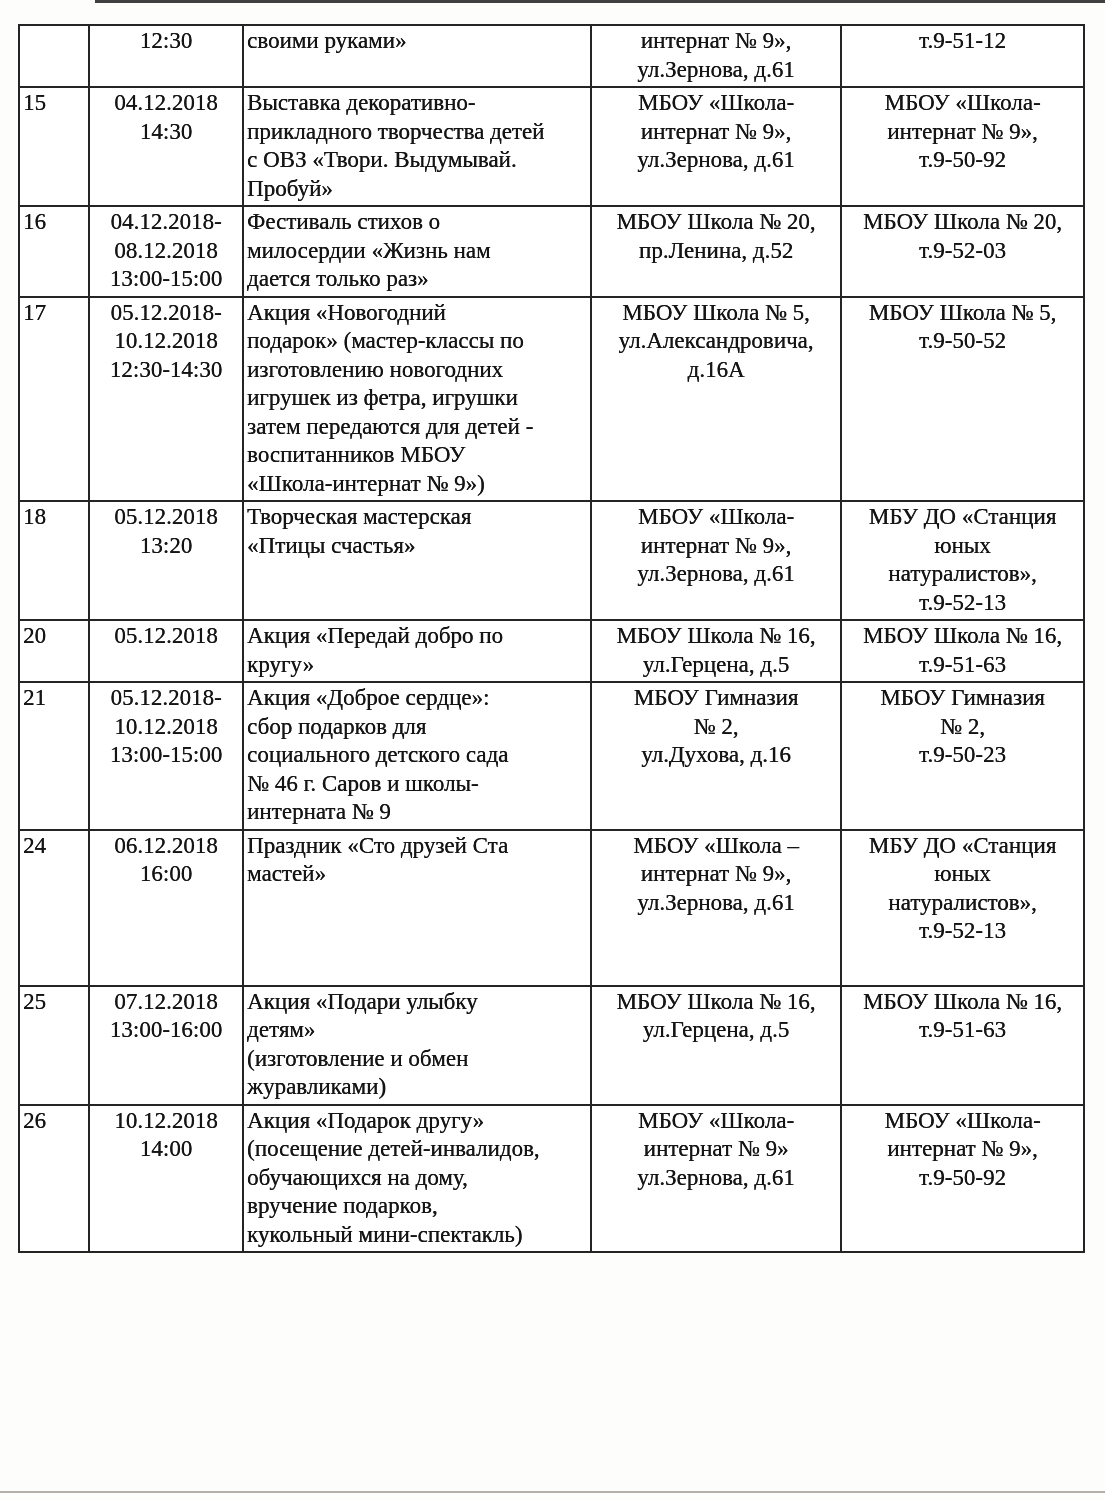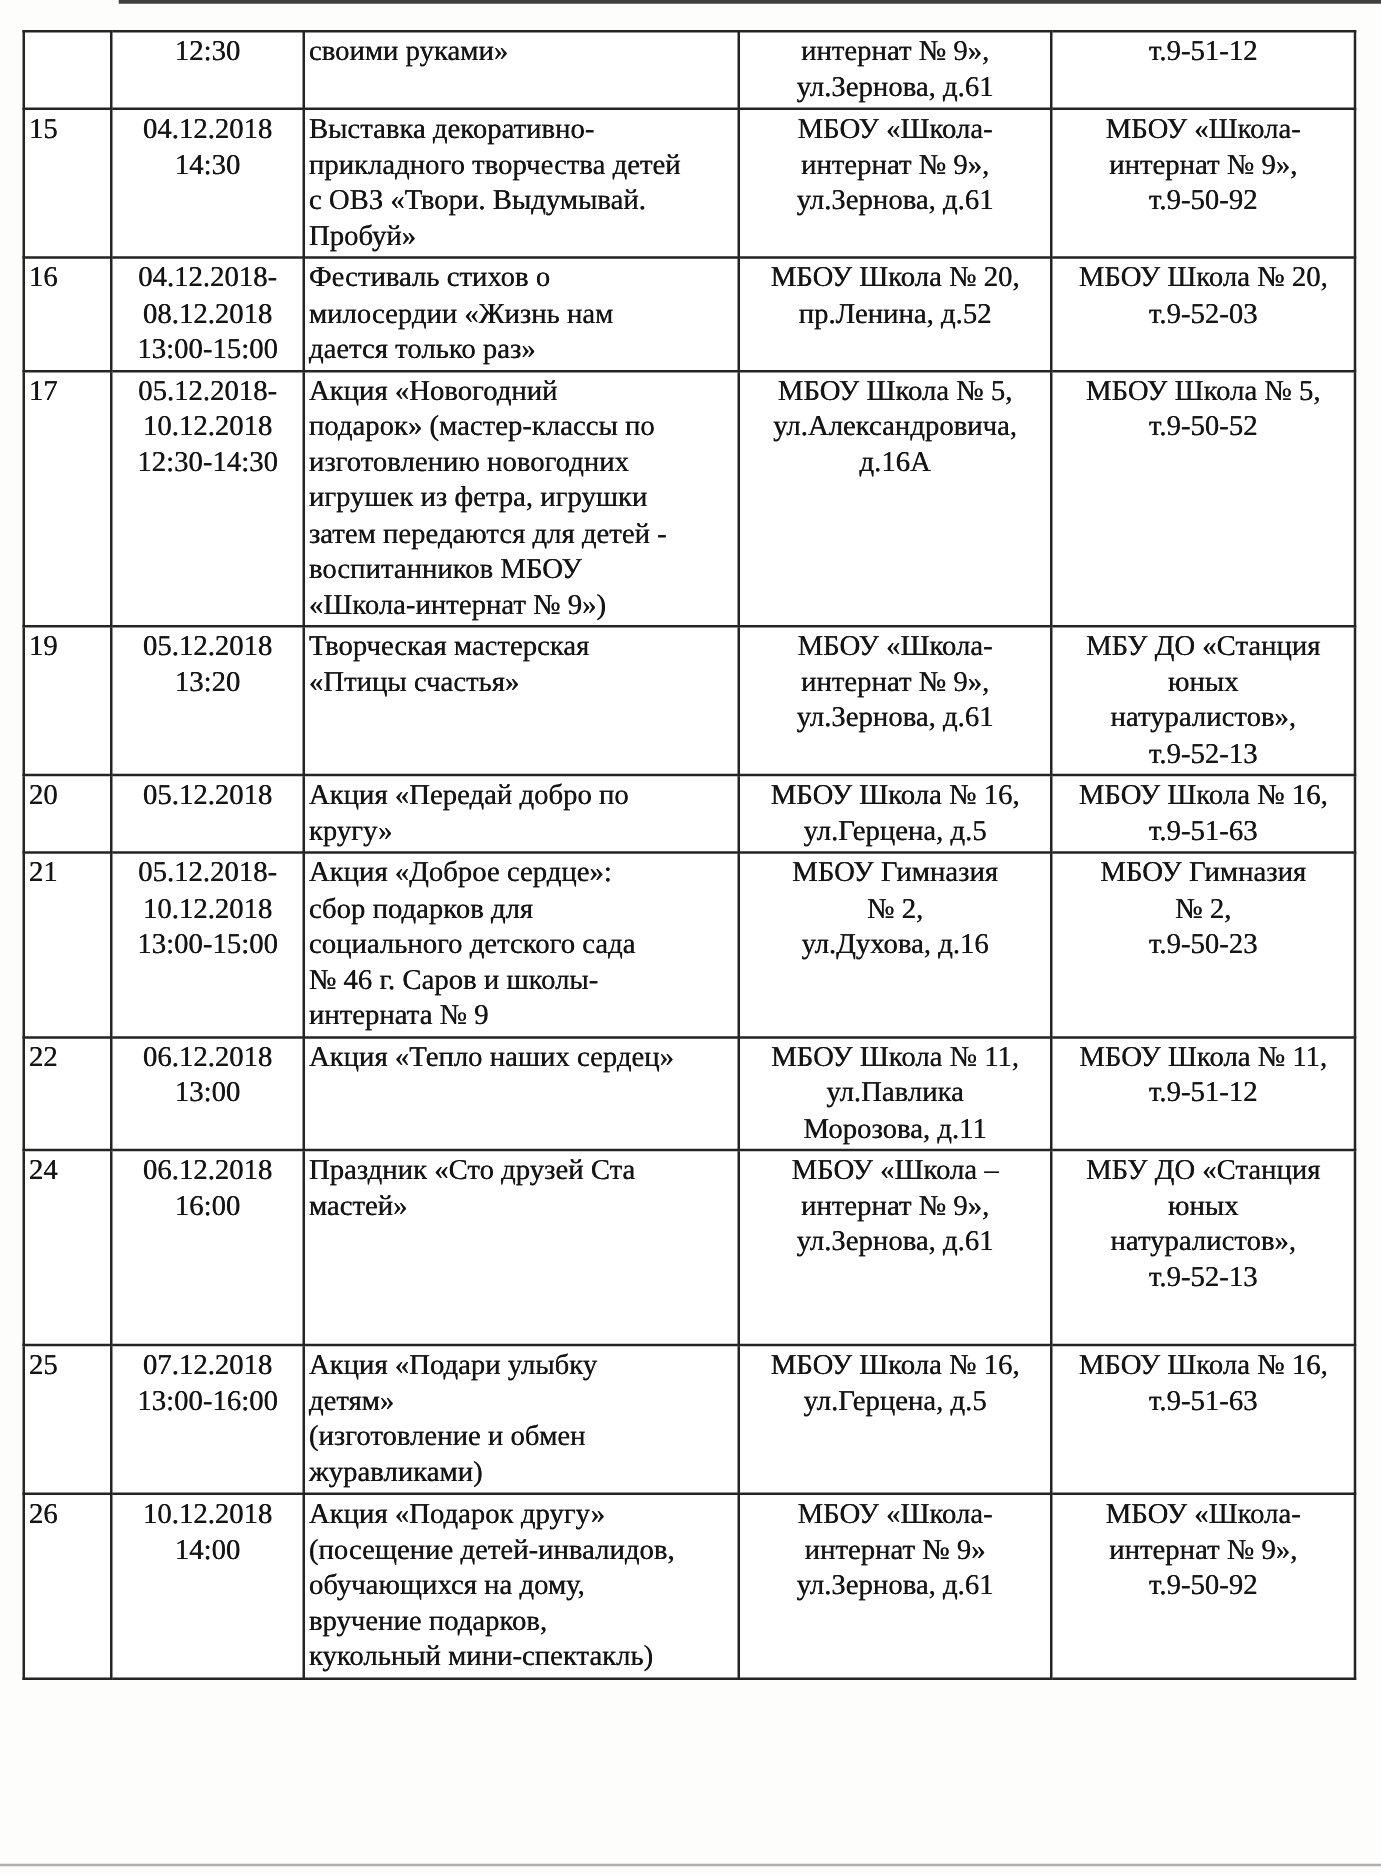--- a/index.html
+++ b/index.html
@@ -110,21 +110,21 @@
 затем передаются для детей -
 воспитанников МБОУ
 «Школа-интернат № 9»)</td>
       <td class="c-loc">МБОУ Школа № 5,
 ул.Александровича,
 д.16А</td>
       <td class="c-org">МБОУ Школа № 5,
 т.9-50-52</td>
     </tr>
     <tr style="height:118px">
-      <td class="c-num">19</td>
+      <td class="c-num">18</td>
       <td class="c-date">05.12.2018
 13:20</td>
       <td class="c-event">Творческая мастерская
 «Птицы счастья»</td>
       <td class="c-loc">МБОУ «Школа-
 интернат № 9»,
 ул.Зернова, д.61</td>
       <td class="c-org">МБУ ДО «Станция
 юных
 натуралистов»,
@@ -150,31 +150,20 @@
 социального детского сада
 № 46 г. Саров и школы-
 интерната № 9</td>
       <td class="c-loc">МБОУ Гимназия
 № 2,
 ул.Духова, д.16</td>
       <td class="c-org">МБОУ Гимназия
 № 2,
 т.9-50-23</td>
     </tr>
-    <tr style="height:85px">
-      <td class="c-num">22</td>
-      <td class="c-date">06.12.2018
-13:00</td>
-      <td class="c-event">Акция «Тепло наших сердец»</td>
-      <td class="c-loc">МБОУ Школа № 11,
-ул.Павлика
-Морозова, д.11</td>
-      <td class="c-org">МБОУ Школа № 11,
-т.9-51-12</td>
-    </tr>
     <tr style="height:156px">
       <td class="c-num">24</td>
       <td class="c-date">06.12.2018
 16:00</td>
       <td class="c-event">Праздник «Сто друзей Ста
 мастей»</td>
       <td class="c-loc">МБОУ «Школа –
 интернат № 9»,
 ул.Зернова, д.61</td>
       <td class="c-org">МБУ ДО «Станция

